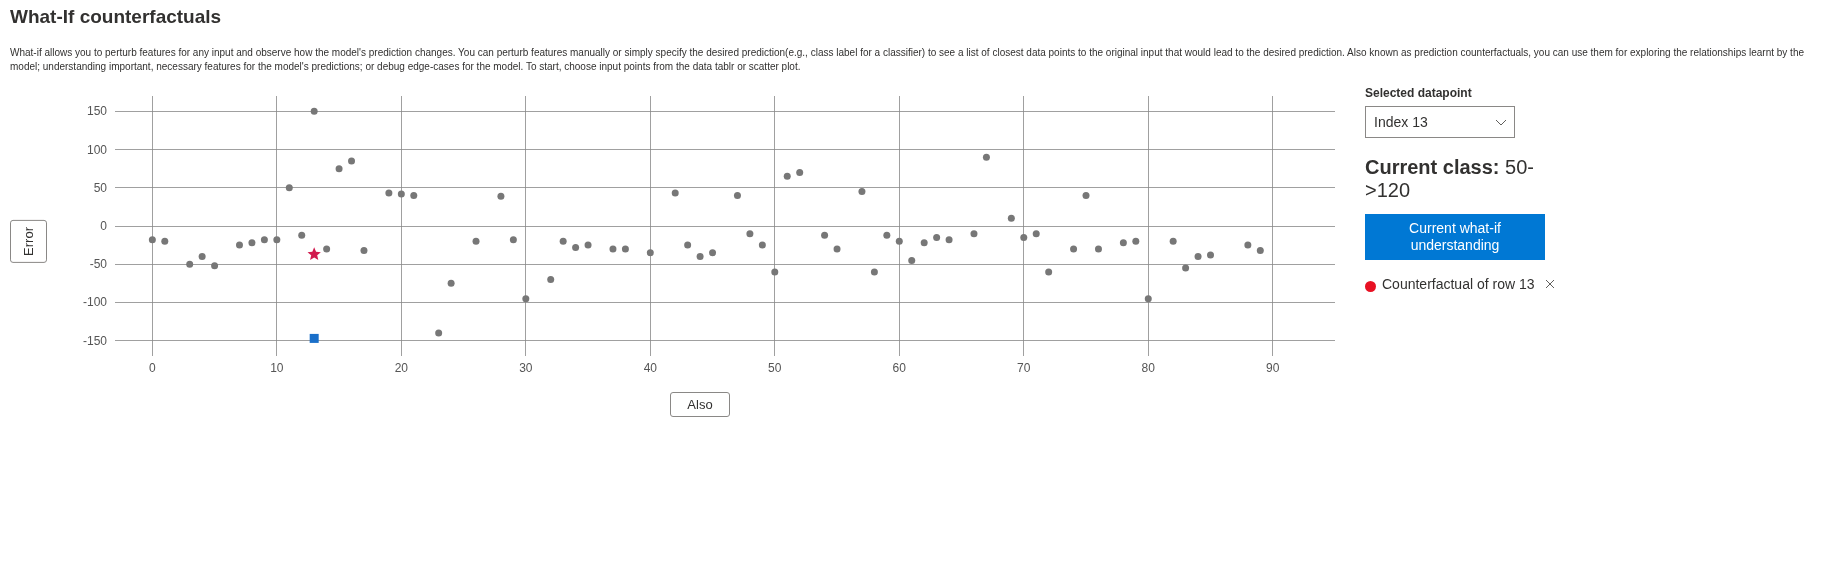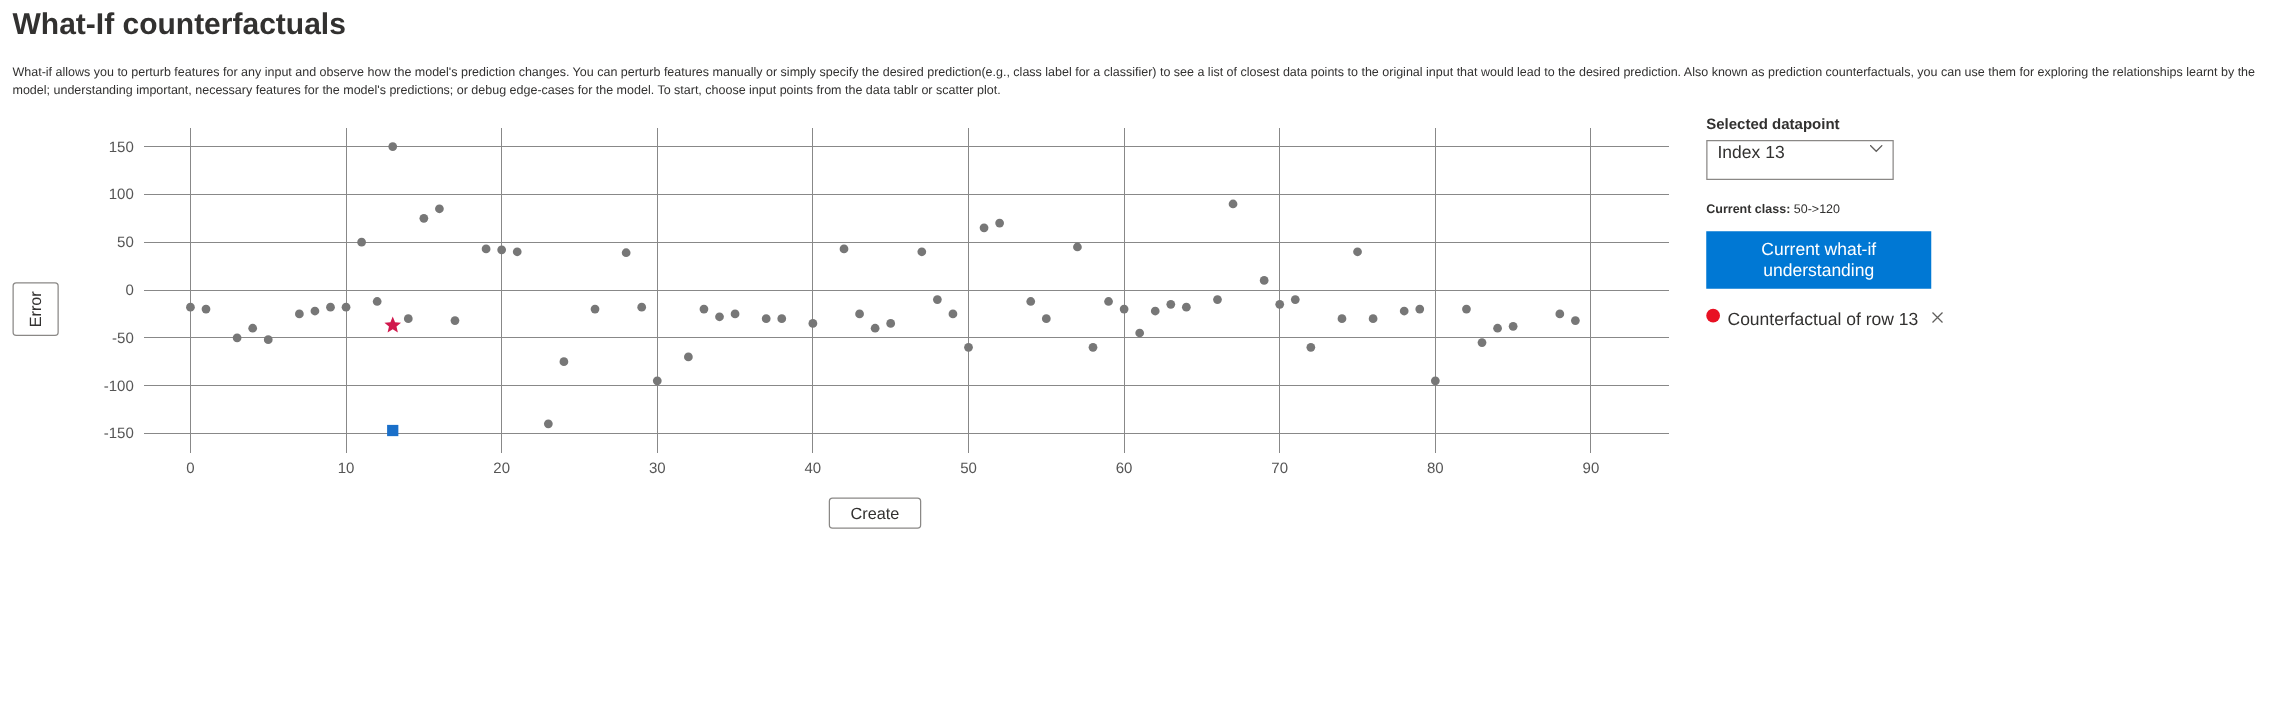--- a/index.html
+++ b/index.html
@@ -5,21 +5,21 @@
   * { box-sizing: border-box; }
   html, body {
     margin: 0; padding: 0;
     font-family: "Segoe UI", -apple-system, BlinkMacSystemFont, sans-serif;
     font-size: 14px;
     color: #323130;
     background: #fff;
     width: 1825px;
   }
   .root { padding: 6px 10px 10px 10px; }
-  .title { font-size: 24px; font-weight: 600; margin: 0 0 18px 0; }
+  .title { font-size: 19px; font-weight: 600; margin: 0 0 18px 0; }
   .desc { font-size: 10px; line-height: 1.4; margin: 0 0 12px 0; max-width: 1800px; }
 
   .main-row { display: flex; align-items: flex-start; }
 
   .ylabel-box {
     border: 1px solid #8a8886;
     border-radius: 3px;
     padding: 6px 10px;
     writing-mode: vertical-rl;
     transform: rotate(180deg);
@@ -31,47 +31,47 @@
   }
 
   .chart-col { flex: 0 0 auto; }
   .side-col { flex: 0 0 190px; margin-left: 20px; padding-top: 0; }
 
   .side-label { font-size: 12px; font-weight: 600; margin-bottom: 6px; }
   .dropdown {
     border: 1px solid #8a8886;
     height: 32px;
     width: 150px;
-    display: flex; justify-content: space-between;
+    display: flex; align-items: center; justify-content: space-between;
     padding: 0 8px;
     font-size: 14px;
     cursor: pointer;
     background: #fff;
     margin-bottom: 18px;
   }
   .dropdown .chev { font-size: 11px; color: #605e5c; }
 
-  .curr-class { font-size: 10px; margin-bottom: 12px; }
+  .curr-class { font-size: 20px; margin-bottom: 12px; }
   .curr-class b { font-weight: 600; }
 
   .primary-btn {
     background: #0078d4;
     color: #fff;
     border: none;
     width: 180px;
     padding: 6px 8px;
     font-size: 14px;
     line-height: 1.2;
     text-align: center;
     cursor: pointer;
     margin-bottom: 16px;
   }
 
   .legend-row {
-    display: flex; align-items: flex-start;
+    display: flex; align-items: flex-end;
     font-size: 14px;
     gap: 6px;
   }
   .legend-dot {
     width: 11px; height: 11px; border-radius: 50%;
     background: #e81123;
     flex: 0 0 auto;
   }
   .legend-x {
     color: #605e5c;
@@ -213,21 +213,21 @@
           <circle cx="1118.1632653061224" cy="155.29411764705884" r="3.5" class="pt"></circle>
           <circle cx="1130.612244897959" cy="182.05882352941177" r="3.5" class="pt"></circle>
           <circle cx="1143.061224489796" cy="170.58823529411765" r="3.5" class="pt"></circle>
           <circle cx="1155.5102040816325" cy="169.05882352941177" r="3.5" class="pt"></circle>
           <circle cx="1192.857142857143" cy="159.1176470588235" r="3.5" class="pt"></circle>
           <circle cx="1205.3061224489797" cy="164.47058823529412" r="3.5" class="pt"></circle>
           <polygon points="259.1836734693877,161.29411764705884 261.03519701410903,165.74571411477777 265.84106908345376,166.1309986864342 262.17950149571743,169.26752117933992 263.298170235435,173.95723660768348 259.1836734693877,171.44411764705885 255.0691767033404,173.95723660768348 256.187845443058,169.26752117933992 252.52627785532164,166.1309986864342 257.3321499246664,165.74571411477777" class="star"></polygon>
           <rect x="254.6836734693877" y="247.91176470588235" width="9" height="9" class="square"></rect>
         </svg>
       <div class="xlabel-wrap">
-        <div class="xlabel-box">Create</div>
+        <div class="xlabel-box">Also</div>
       </div>
     </div>
 
     <div class="side-col">
       <div class="side-label">Selected datapoint</div>
       <div class="dropdown">
         <span>Index 13</span>
         <span class="chev">
           <svg width="10" height="6" viewBox="0 0 10 6">
               <path d="M0 0 L5 5 L10 0" fill="none" stroke="#605e5c" stroke-width="1"></path>

